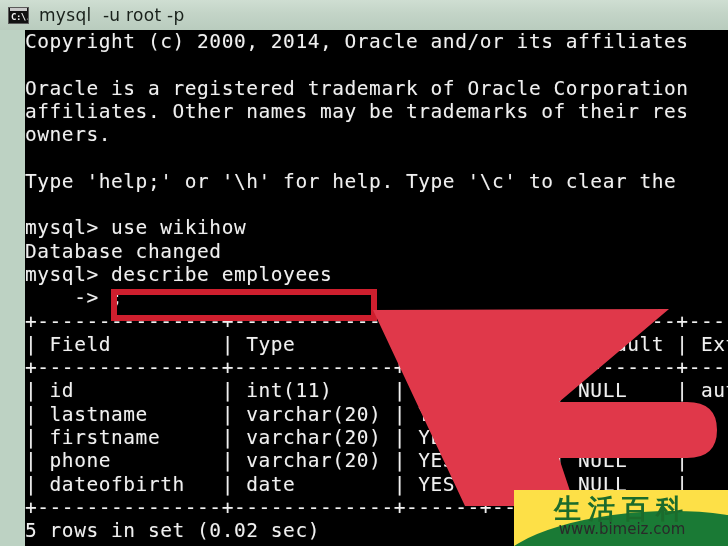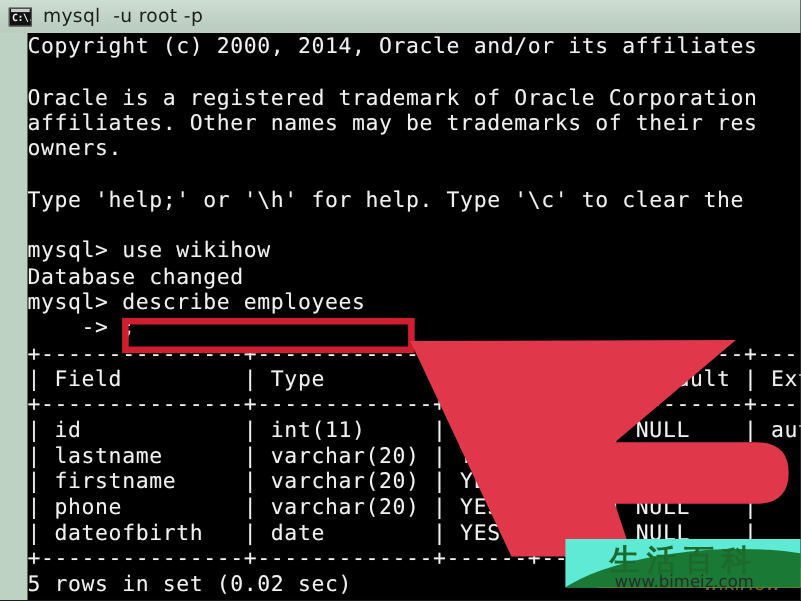--- a/index.html
+++ b/index.html
@@ -117,23 +117,23 @@
     height: 204px;
     pointer-events: none;
   }
 
   
   #watermark {
     position: absolute;
     left: 514px;
     top: 490px;
     width: 214px;
-    height: 44px;
-    overflow: hidden;
-    background: #5eead4;
+    height: 56px;
+    overflow: hidden;
+    background: #fde047;
   }
   #watermark .swoosh-green {
     position: absolute;
     left: -20px;
     bottom: -26px;
     width: 300px;
     height: 60px;
     background: #1a7a35;
     border-radius: 60% 60% 0 0 / 100% 100% 0 0;
     transform: rotate(-4deg);

